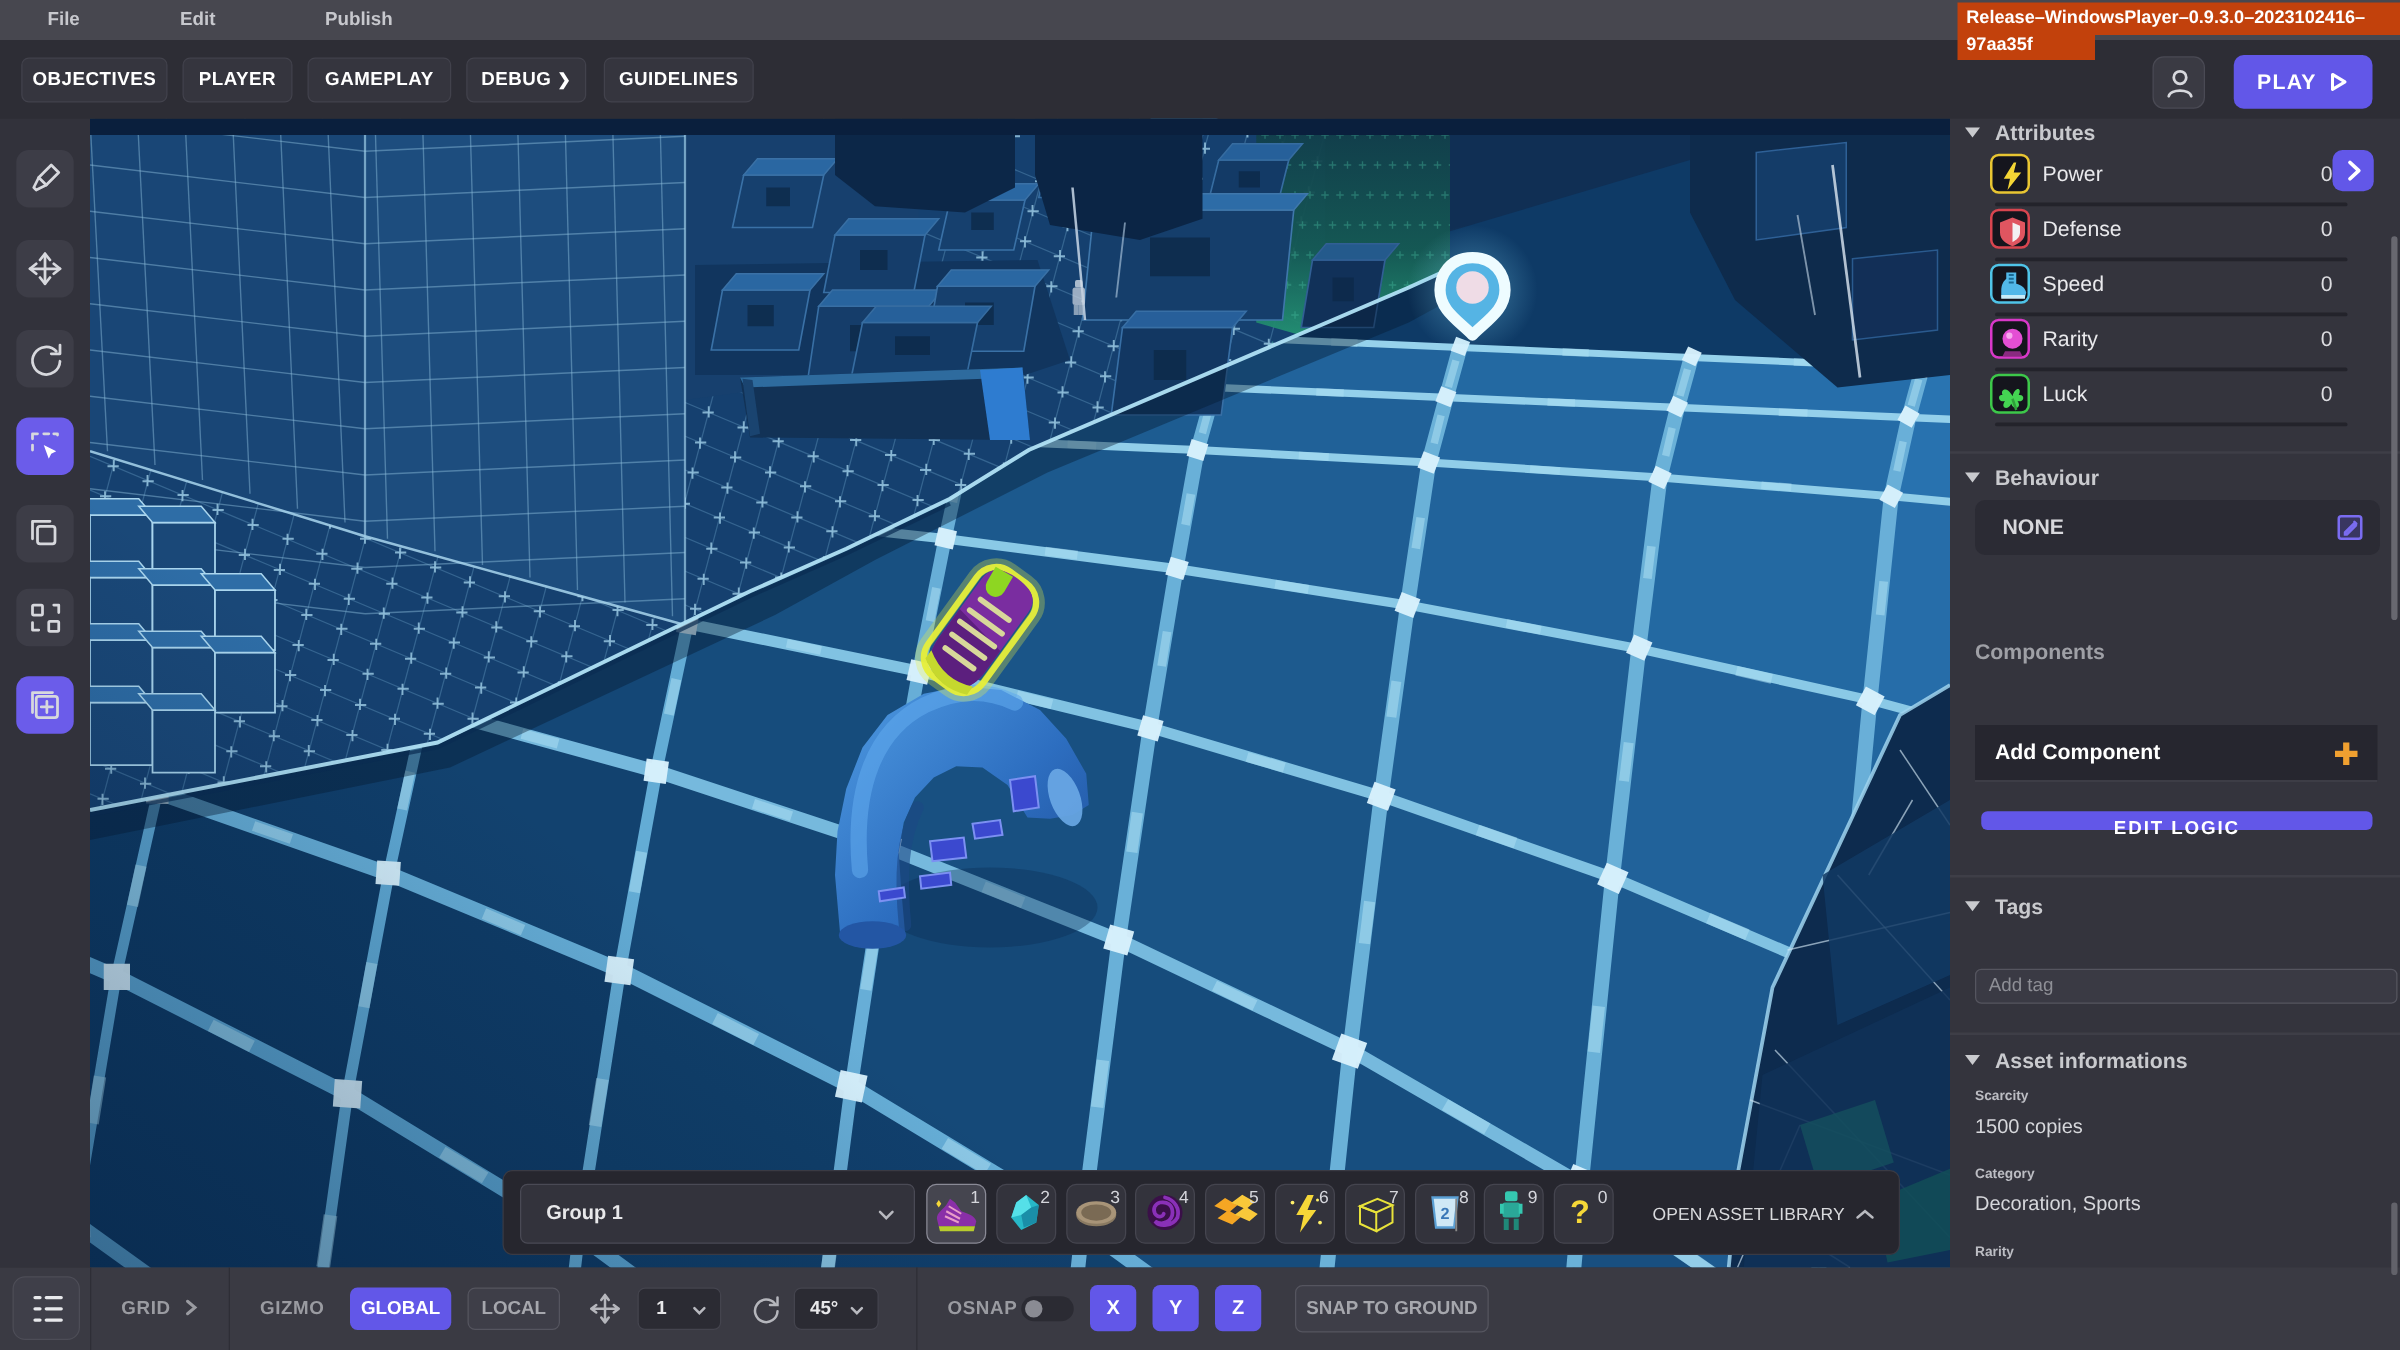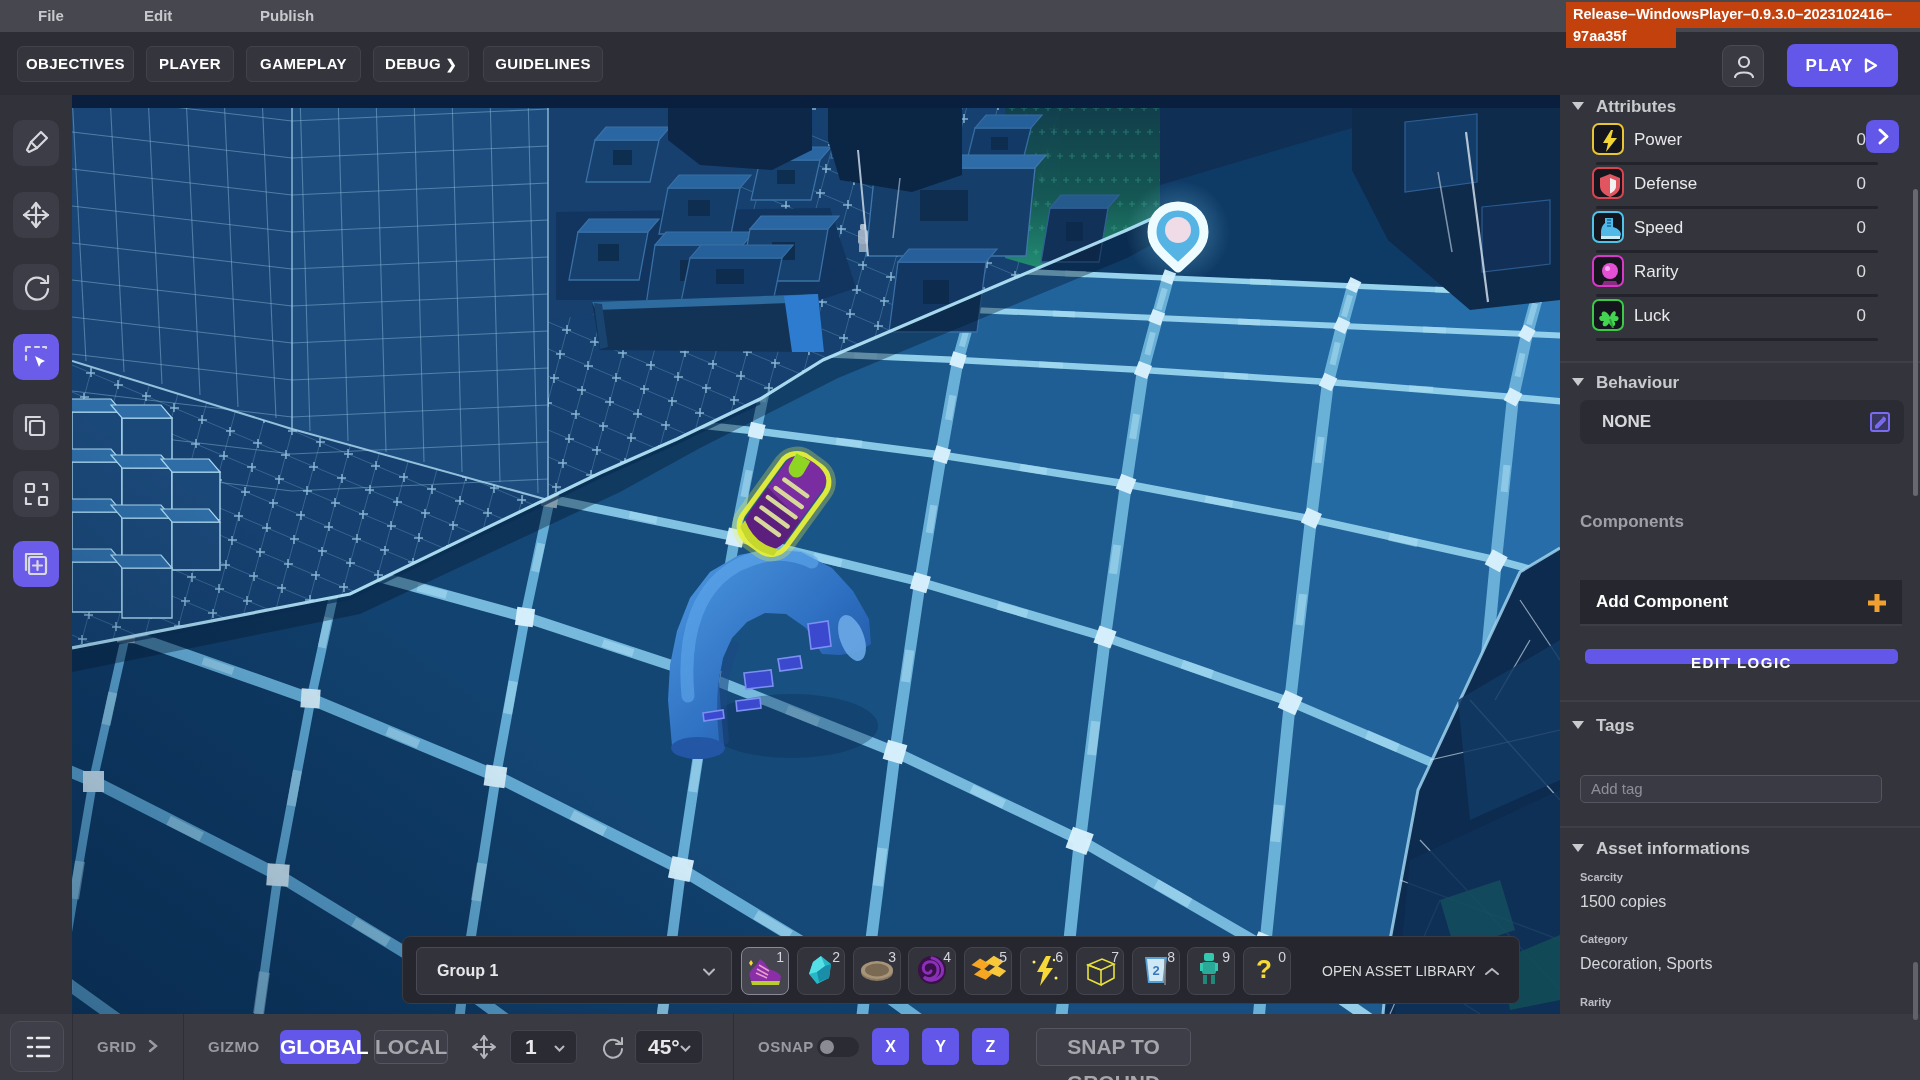--- a/index.html
+++ b/index.html
@@ -17,27 +17,27 @@
 .sechead{position:absolute;color:#c9cace;font-weight:700;font-size:17px}
 .tri{display:inline-block;width:0;height:0;border-left:6px solid transparent;border-right:6px solid transparent;border-top:8px solid #c9cace;margin-right:12px;vertical-align:2px}
 .attrow{position:absolute;left:1580px;width:320px;height:40px}
 .atticon{position:absolute;width:32px;height:32px;border-radius:7px;background:#15151d}
 .attlabel{position:absolute;left:54px;top:5px;color:#e9e9ec;font-size:17px}
 .attval{position:absolute;right:34px;top:5px;color:#dcdce0;font-size:17px}
 .attline{position:absolute;left:16px;right:22px;bottom:0;height:3px;background:#23232b;border-radius:2px}
 .nonebox{position:absolute;left:1580px;width:324px;height:44px;background:#2b2b34;border-radius:8px;color:#d8d8dc;font-size:17px;font-weight:700;line-height:44px;padding-left:22px}
 .ac{position:absolute;left:1580px;width:322px;height:46px;background:#26262f;border-bottom:2px solid #3d3d46;color:#fff;font-weight:700;font-size:17px;line-height:44px;padding-left:16px}
 .editlogic{position:absolute;left:1585px;width:313px;height:15px;background:#6257e8;border-radius:5px;color:#fff;font-weight:700;font-size:15px;letter-spacing:1.5px;text-align:center;line-height:27px}
-.addtag{position:absolute;left:1580px;width:302px;height:28px;background:#3a3a44;border:1px solid #55555f;border-radius:5px;color:#8e8f96;font-size:15px;line-height:26px;padding-left:10px}
+.addtag{position:absolute;left:1580px;width:338px;height:28px;background:#3a3a44;border:1px solid #55555f;border-radius:5px;color:#8e8f96;font-size:15px;line-height:26px;padding-left:10px}
 .sep{position:absolute;left:1560px;width:360px;height:2px;background:#3e3e47}
 .infolabel{position:absolute;left:1580px;color:#bcbdc3;font-weight:700;font-size:11px}
 .infoval{position:absolute;left:1580px;color:#d6d7db;font-size:16px}
 .botbar{left:0;top:1014px;width:1920px;height:66px;background:#3a3a43}
 .bblabel{position:absolute;color:#9a9ba1;font-weight:700;font-size:15px;letter-spacing:0.5px}
-.bbtn{position:absolute;border-radius:6px;font-weight:700;font-size:21px;text-align:center;color:#fff}
+.bbtn{position:absolute;border-radius:6px;font-weight:700;font-size:15px;text-align:center;color:#fff}
 .hotbar{left:402px;top:936px;width:1118px;height:68px;background:#26262e;border:1px solid #3a3a43;border-radius:8px}
 .groupdd{position:absolute;left:13px;top:10px;width:316px;height:48px;background:#33333c;border:1px solid #4a4a55;border-radius:6px;color:#e8e8ea;font-weight:700;font-size:16px;line-height:46px;padding-left:20px}
 .slot{position:absolute;top:10px;width:48px;height:48px;background:#33333c;border:1px solid #45454f;border-radius:8px}
 .slotnum{position:absolute;right:4px;top:1px;color:#d5d6dc;font-size:14px}
 .oal{position:absolute;left:919px;top:0;width:202px;height:68px;color:#d9dadd;font-size:14.5px;line-height:68px;letter-spacing:0.1px;font-size:14px}
 </style></head>
 <body>
 <div class="abs topbar">
   <span class="menu abs" style="left:38px">File</span>
   <span class="menu abs" style="left:144px">Edit</span>

